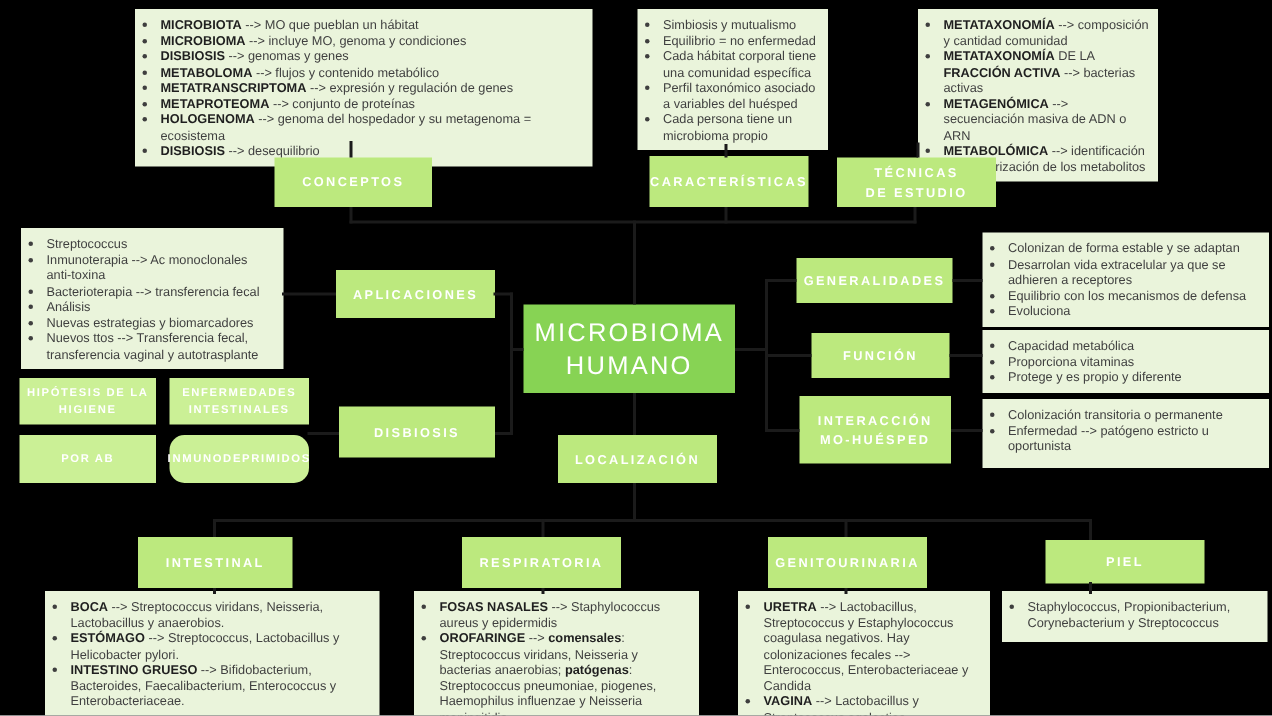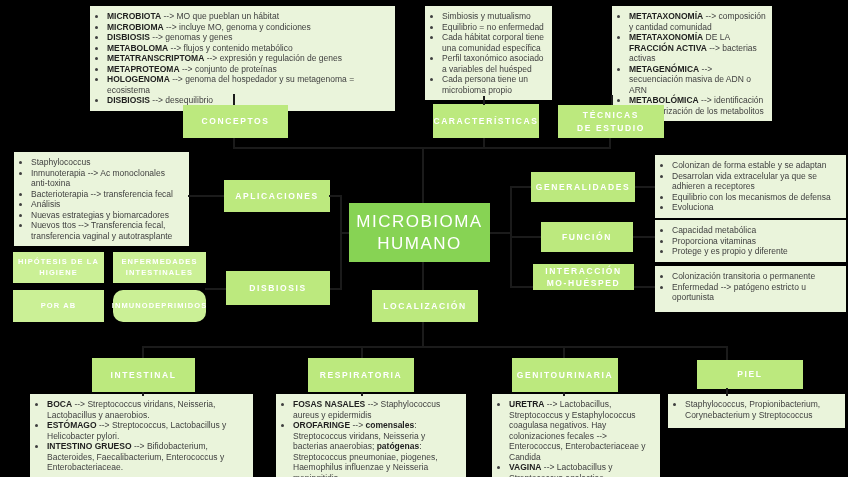--- a/index.html
+++ b/index.html
@@ -60,21 +60,21 @@
   <div class="note" style="left:612px; top:6px; width:160px; min-height:88px;">
     <ul>
         <li><b>METATAXONOMÍA</b><span> --&gt; composición y cantidad comunidad</span></li>
         <li><b>METATAXONOMÍA</b><span> DE LA </span><b>FRACCIÓN ACTIVA</b><span> --&gt; bacterias activas</span></li>
         <li><b>METAGENÓMICA</b><span> --&gt; secuenciación masiva de ADN o ARN</span></li>
         <li><b>METABOLÓMICA</b><span> --&gt; identificación y caracterización de los metabolitos</span></li>
       </ul>
   </div>
   <div class="note" style="left:14px; top:152px; width:175px; min-height:90px;">
     <ul>
-        <li><span>Staphylococcus</span></li>
+        <li><span>Streptococcus</span></li>
         <li><span>Inmunoterapia --&gt; Ac monoclonales anti-toxina</span></li>
         <li><span>Bacterioterapia --&gt; transferencia fecal</span></li>
         <li><span>Análisis</span></li>
         <li><span>Nuevas estrategias y biomarcadores</span></li>
         <li><span>Nuevos ttos --&gt; Transferencia fecal, transferencia vaginal y autotrasplante</span></li>
       </ul>
   </div>
   <div class="note" style="left:655px; top:155px; width:191px; min-height:60px;">
     <ul>
         <li><span>Colonizan de forma estable y se adaptan</span></li>
@@ -122,21 +122,21 @@
   </div>
 
   <div class="nodelbl" style="left:183px; top:105px; width:105px; height:33px;">CONCEPTOS</div>
   <div class="nodelbl" style="left:433px; top:104px; width:106px; height:34px;">CARACTERÍSTICAS</div>
   <div class="nodelbl" style="left:558px; top:105px; width:106px; height:33px;">TÉCNICAS
 DE ESTUDIO</div>
   <div class="nodelbl" style="left:224px; top:180px; width:106px; height:32px;">APLICACIONES</div>
   <div class="nodelbl" style="left:226px; top:271px; width:104px; height:34px;">DISBIOSIS</div>
   <div class="nodelbl" style="left:531px; top:172px; width:104px; height:30px;">GENERALIDADES</div>
   <div class="nodelbl" style="left:541px; top:222px; width:92px; height:30px;">FUNCIÓN</div>
-  <div class="nodelbl" style="left:533px; top:264px; width:101px; height:26px;">INTERACCIÓN
+  <div class="nodelbl" style="left:533px; top:264px; width:101px; height:45px;">INTERACCIÓN
 MO-HUÉSPED</div>
   <div class="nodelbl" style="left:372px; top:290px; width:106px; height:32px;">LOCALIZACIÓN</div>
   <div class="nodelbl" style="left:92px; top:358px; width:103px; height:34px;text-align:right;">INTESTINAL</div>
   <div class="nodelbl" style="left:308px; top:358px; width:106px; height:34px;">RESPIRATORIA</div>
   <div class="nodelbl" style="left:512px; top:358px; width:106px; height:34px;">GENITOURINARIA</div>
   <div class="nodelbl" style="left:697px; top:360px; width:106px; height:29px;">PIEL</div>
 
   <div class="nodelbl smallbox" style="left:13px; top:252px; width:91px; height:31px;">HIPÓTESIS DE LA HIGIENE</div>
   <div class="nodelbl smallbox" style="left:113px; top:252px; width:93px; height:31px;">ENFERMEDADES INTESTINALES</div>
   <div class="nodelbl smallbox" style="left:13px; top:290px; width:91px; height:32px;">POR AB</div>

